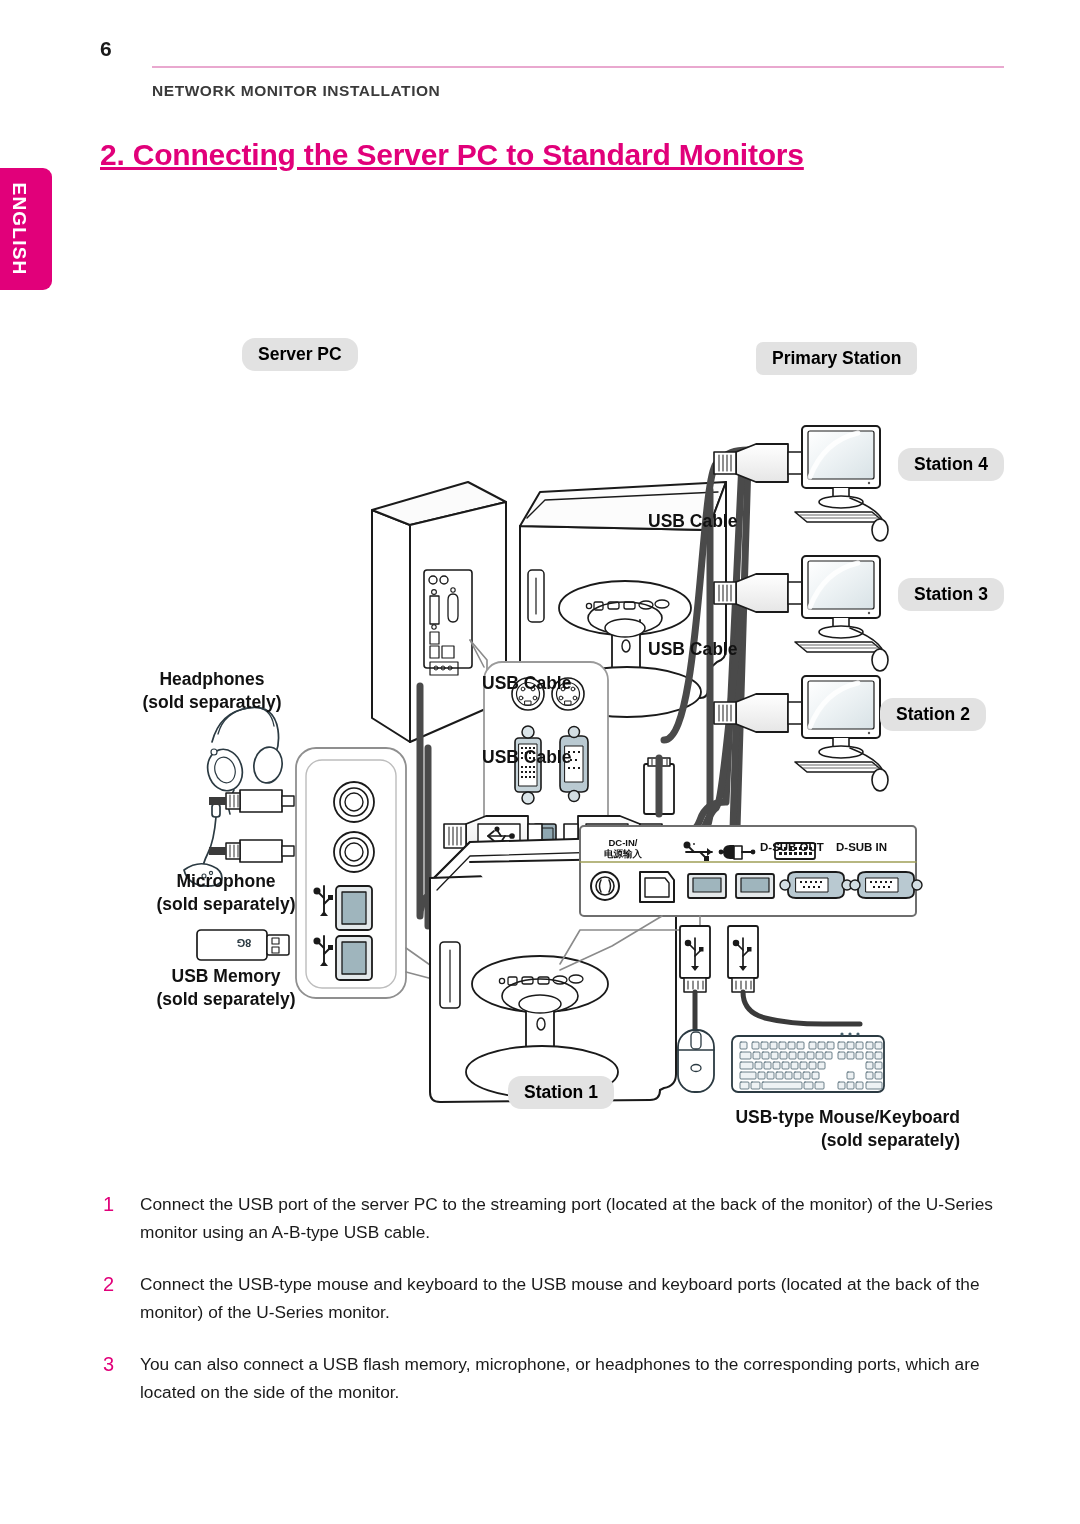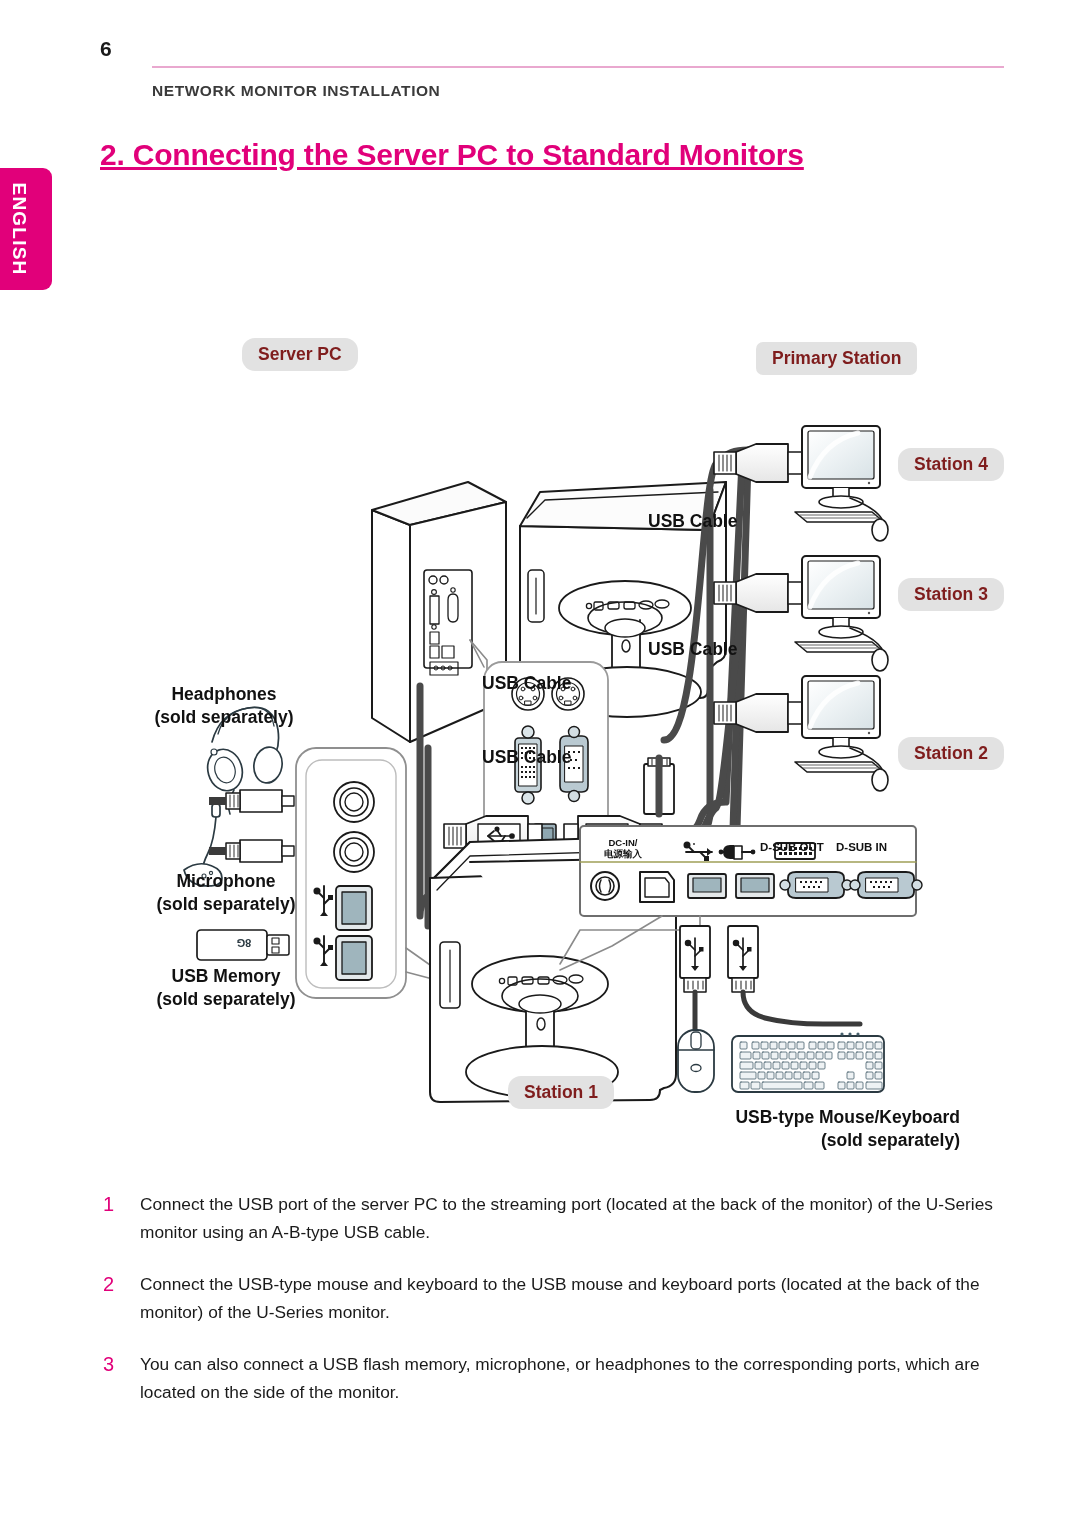--- a/index.html
+++ b/index.html
@@ -54,21 +54,21 @@
 
   
   .diagram { position:absolute; left:0; top:230px; width:1080px; height:940px; }
   .diagram svg { display:block; }
 
   
   .pill {
     position:absolute;
     background:#e2e2e2;
     border-radius:13px;
-    color:#7f1d1d;
+    color:#000000;
     font-size:17.5px; font-weight:bold;
     padding:6px 16px 7px 16px;
     white-space:nowrap;
     line-height:20px;
   }
 
   
   .dlabel {
     position:absolute;
     font-size:17.5px; font-weight:bold; color:#111;
@@ -744,29 +744,29 @@
 
     </g>
   </svg>
 
   <div class="pill" style="left:242px; top:108px;">Server PC</div>
 
   <div class="pill" style="left:756px; top:112px;border-radius:7px;">Primary Station</div>
 
   <div class="pill" style="left:898px; top:218px;">Station 4</div>
   <div class="pill" style="left:898px; top:348px;">Station 3</div>
-  <div class="pill" style="left:898px; top:468px;margin-top:39px;">Station 2</div>
+  <div class="pill" style="left:880px; top:468px;">Station 2</div>
   <div class="pill" style="left:508px; top:846px;">Station 1</div>
 
   <div class="dlabel" style="left:648px; top:280px;">USB Cable</div>
   <div class="dlabel" style="left:648px; top:408px;">USB Cable</div>
   <div class="dlabel" style="left:482px; top:442px;">USB Cable</div>
   <div class="dlabel" style="left:482px; top:516px;">USB Cable</div>
 
-  <div class="dlabel center" style="left:124px; top:438px; width:200px;margin-top:15px;">
+  <div class="dlabel center" style="left:112px; top:438px; width:200px;">
     <div>Headphones</div>
     <div>(sold separately)</div>
   </div>
 
   <div class="dlabel center" style="left:126px; top:640px; width:200px;">
     <div>Microphone</div>
     <div>(sold separately)</div>
   </div>
 
   <div class="dlabel center" style="left:126px; top:735px; width:200px;">

